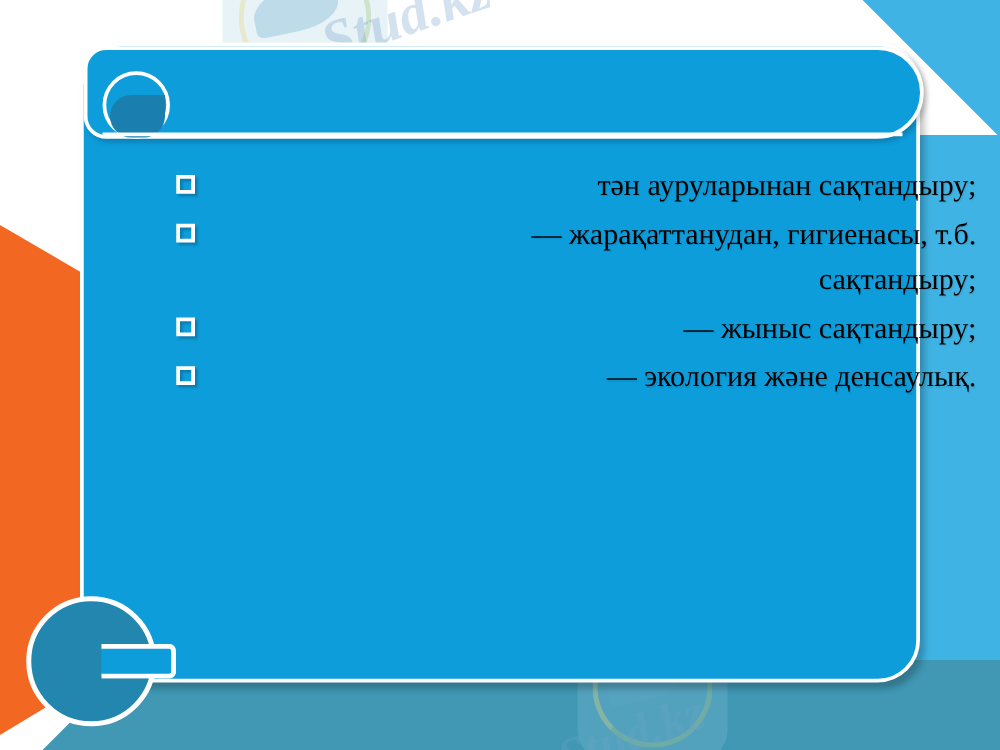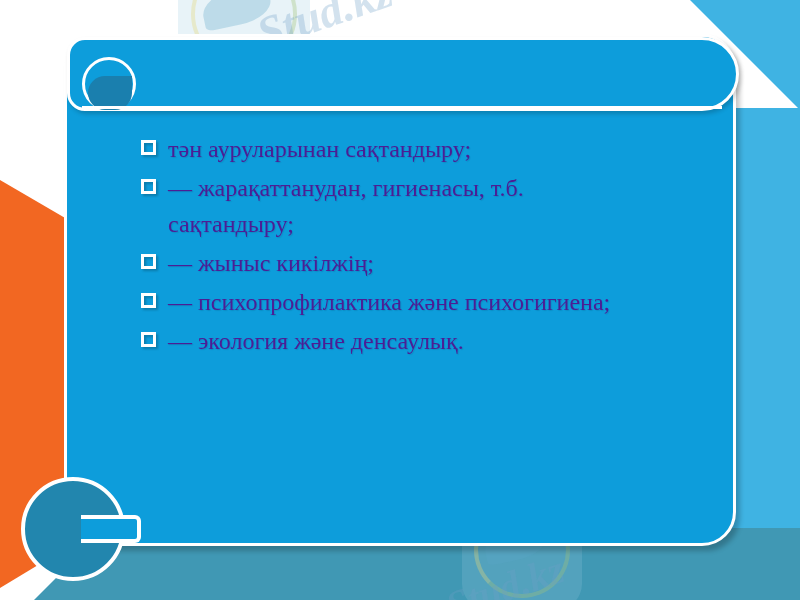--- a/index.html
+++ b/index.html
@@ -238,26 +238,27 @@
     width: 15px;
     height: 15px;
     border: 3px solid #ffffff;
     box-sizing: border-box;
     margin-top: 9px;
     margin-right: 12px;
     filter: drop-shadow(2px 2px 1px rgba(0,0,0,0.22));
   }
   .bullet-text {
     flex: 1 1 auto;
-    color: #4c1d95;
+    color: #000000;
     font-size: 24px;
     line-height: 36px;
     font-family: "Liberation Serif", serif;
     white-space: pre-line;
     text-shadow: 1px 1px 1px rgba(0,0,0,0.10);
+    text-align: right;
   }
 </style>
 </head>
 <body>
 
 <div id="slide">
 
   <div class="deco-tr-triangle"></div>
   <div class="deco-tr-block"></div>
   <div class="deco-bottom-band"></div>
@@ -302,25 +303,21 @@
           <div class="bullet-box"></div>
           <div class="bullet-text">  тән ауруларынан сақтандыру;</div>
         </div>
         <div class="bullet-row">
           <div class="bullet-box"></div>
           <div class="bullet-text">—  жарақаттанудан, гигиенасы, т.б.
 сақтандыру;</div>
         </div>
         <div class="bullet-row">
           <div class="bullet-box"></div>
-          <div class="bullet-text">—  жыныс кикілжің;</div>
-        </div>
-        <div class="bullet-row">
-          <div class="bullet-box"></div>
-          <div class="bullet-text">—  психопрофилактика және психогигиена;</div>
+          <div class="bullet-text">—  жыныс сақтандыру;</div>
         </div>
         <div class="bullet-row">
           <div class="bullet-box"></div>
           <div class="bullet-text">—  экология және денсаулық.</div>
         </div>
       </div>
 
   </div>
 </div>
 

